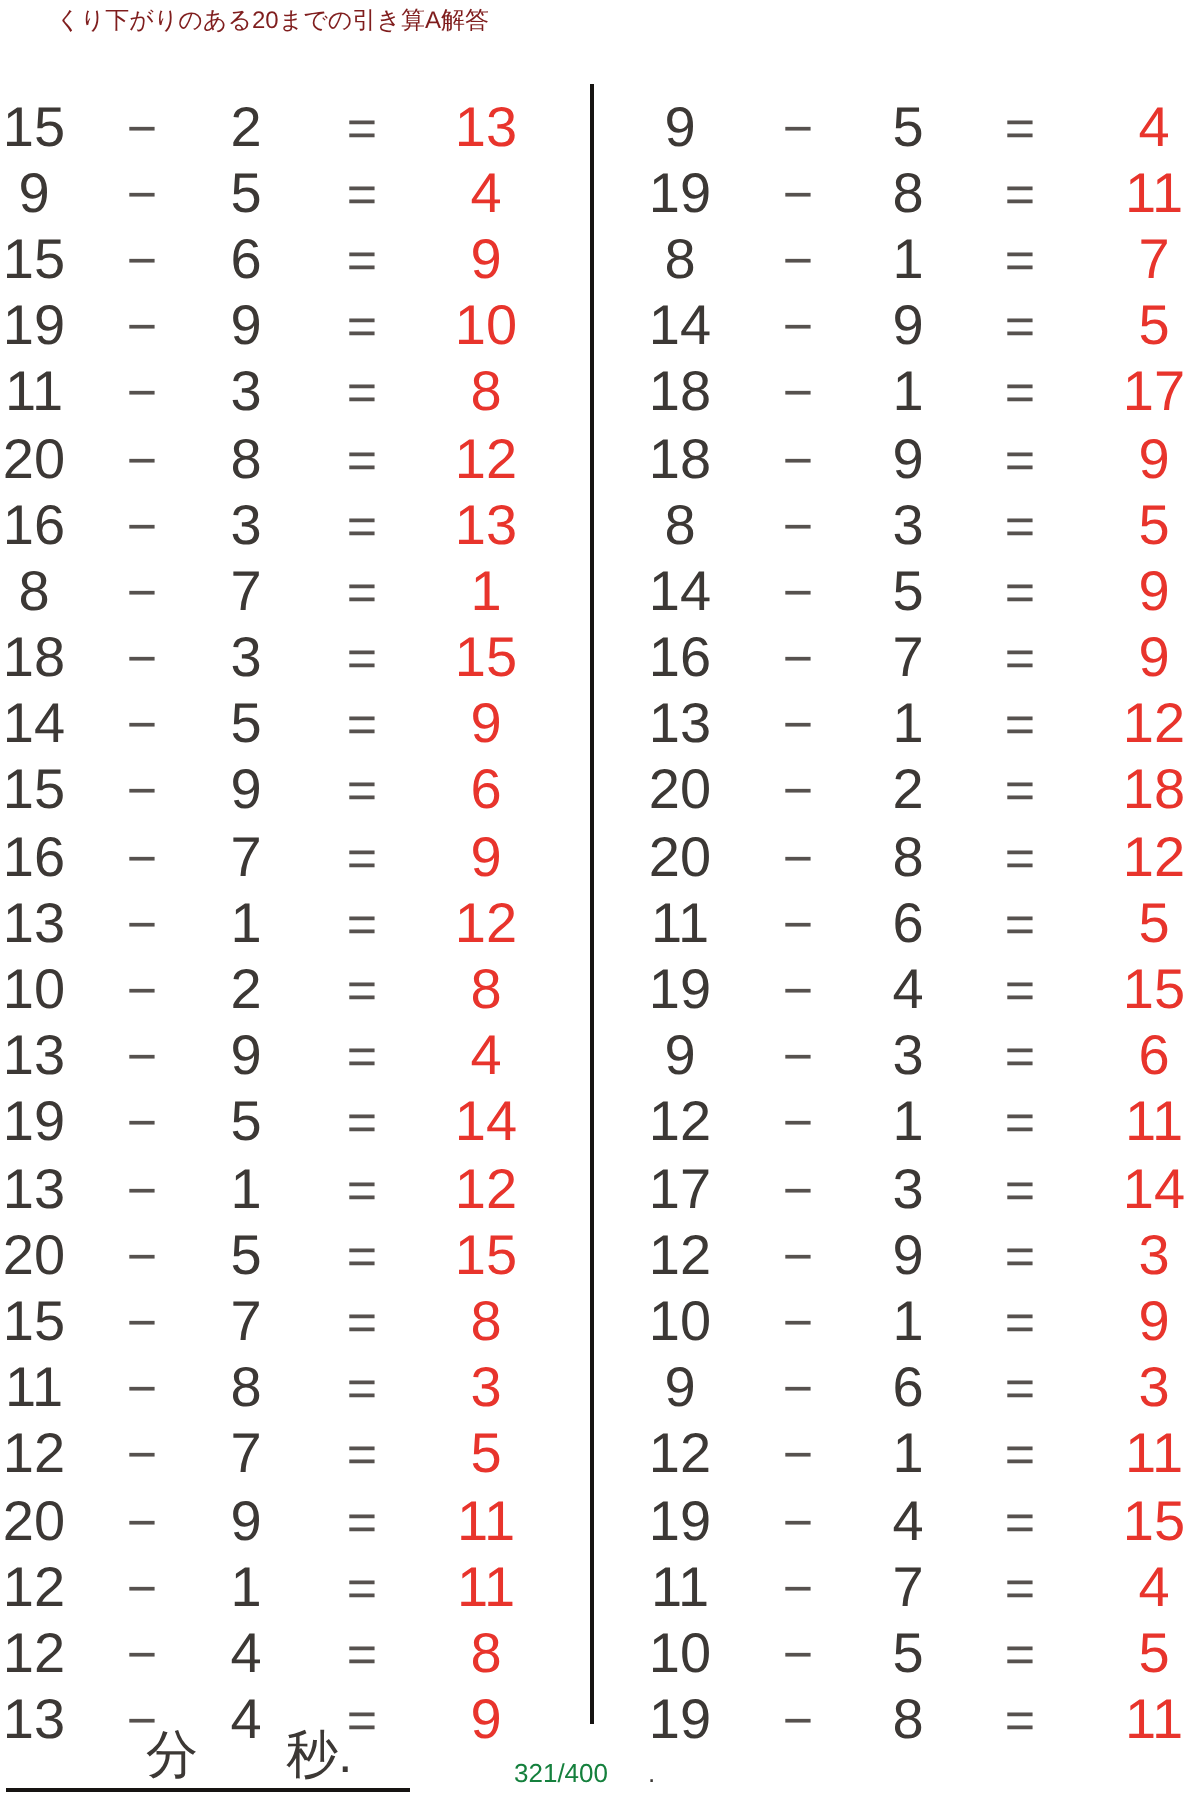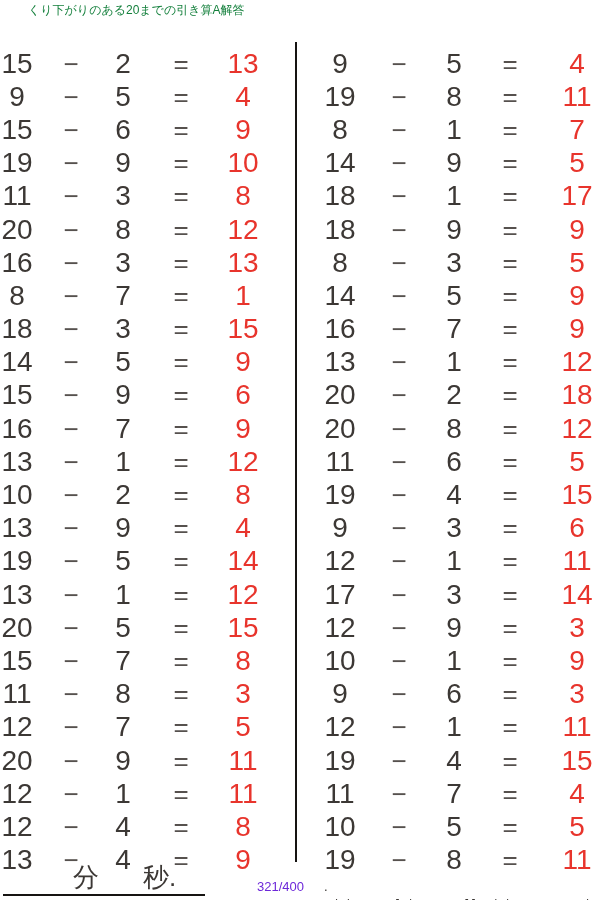--- a/index.html
+++ b/index.html
@@ -4,21 +4,21 @@
 <style>
   html,body { margin:0; padding:0; }
   body {
     width:600px; height:900px; background:#ffffff;
     font-family:"Liberation Sans", sans-serif;
     color:#3c3835; overflow:hidden;
   }
   .page { position:relative; width:600px; height:900px; background:#fff; }
 
   
-  .header { position:absolute; left:28px; top:3px; font-size:12px; line-height:15.5px; color:#15803d; }
+  .header { position:absolute; left:28px; top:3px; font-size:12px; line-height:15.5px; color:#7f1d1d; }
 
   
   .problems { position:absolute; left:0; top:37px; width:600px; height:830px; }
   .col { position:absolute; top:10px; display:flex; flex-direction:column; }
   .col-left  { left:0;   width:262px; }
   .col-right { left:310px; width:304px; }
   .row { display:grid; height:33.2px; align-items:center; }
   .col-left  .row { grid-template-columns:34px 74px 30px 86px 38px; }
   .col-right .row { grid-template-columns:60px 58px 52px 60px 74px; }
   .cell { text-align:center; font-size:28px; line-height:1; font-weight:400; }
@@ -26,21 +26,21 @@
   .cell.ans { color:#e8342c; }
   .divider { position:absolute; left:295px; top:5px; width:2px; height:820px; background:#161412; }
 
   
   .time-entry { position:absolute; left:3px; top:862px; width:202px; height:32px;
                 border-bottom:2px solid #161412; }
   .time-entry span { position:absolute; top:2px; font-size:26px; line-height:1; color:#3c3835; }
   .minutes-label { left:70px; }
   .seconds-label { left:140px; }
 
-  .page-number { position:absolute; left:257px; top:879px; font-size:13px; color:#6d28d9; }
+  .page-number { position:absolute; left:257px; top:879px; font-size:13px; color:#15803d; }
   .stray-dot   { position:absolute; left:324px; top:879px; font-size:13px; color:#3c3835; }
 
   .copyright-block { position:absolute; top:868px; right:4px; text-align:right;
                      font-family:"DejaVu Sans Mono", monospace; font-size:11.5px;
                      line-height:15px; color:#3c3835; white-space:pre; }
 </style>
 </head>
 <body>
 
 <div class="page">

